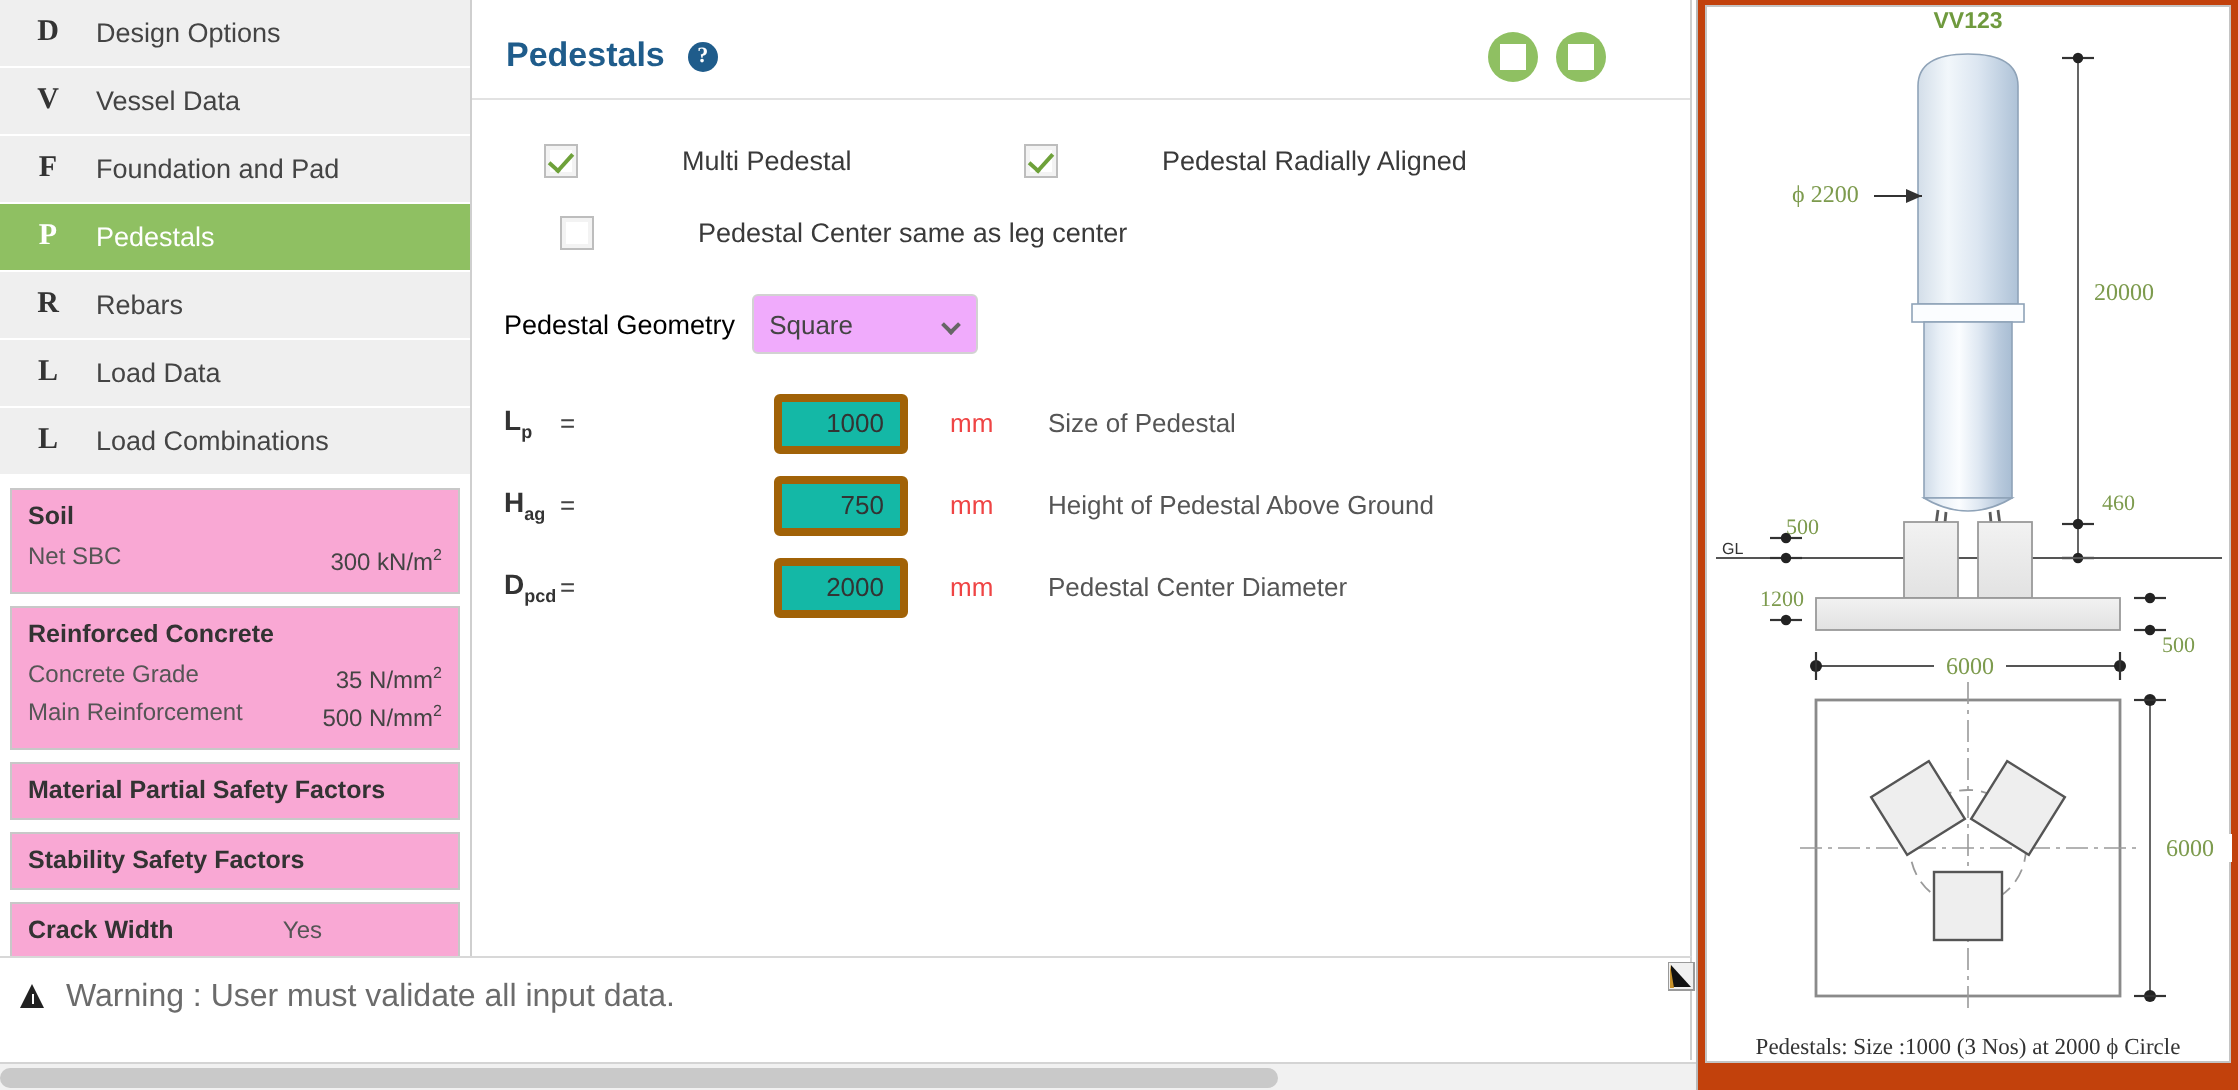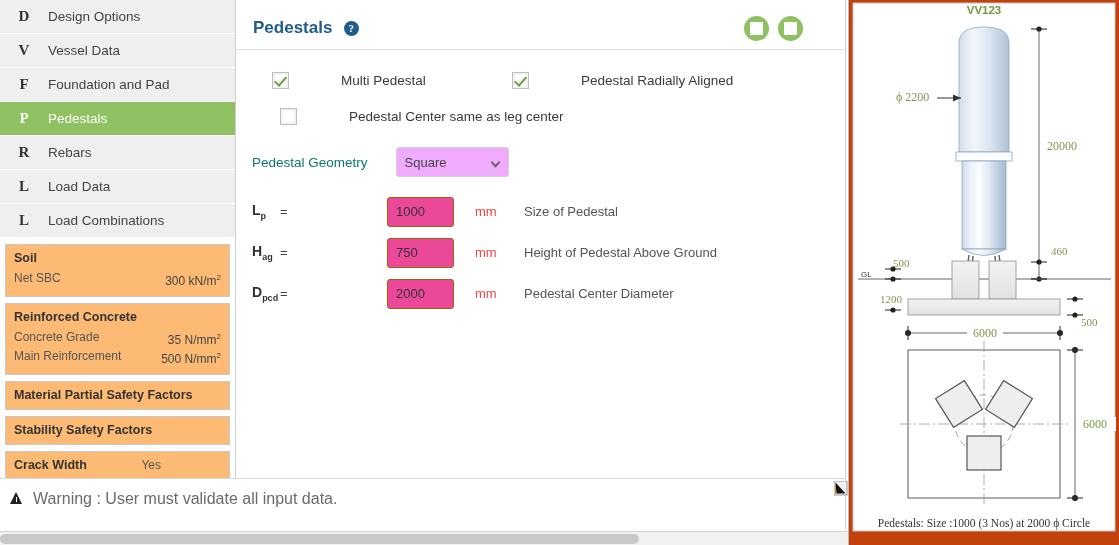--- a/index.html
+++ b/index.html
@@ -46,21 +46,21 @@
   .nav-label {
     font-size: 13.5px;
     color: #444;
   }
   .nav-item.active .nav-label { color: #ffffff; }
 
   
   .panel {
     margin: 6px 5px 0 5px;
     border: 1px solid #c8c8c8;
-    background: #fdba74;
+    background: #f9a8d4;
     padding: 6px 8px 7px 8px;
   }
   .panel-title {
     font-size: 12.5px;
     font-weight: bold;
     color: #333;
     margin-bottom: 5px;
   }
   .panel-title.single { margin-bottom: 0; }
   .panel-row {
@@ -166,21 +166,21 @@
     border-width: 0 2px 2px 0;
     transform: rotate(42deg);
   }
   .chk-label { font-size: 13.5px; color: #3a3a3a; }
 
   .sel-row {
     display: flex;
     align-items: center;
     margin-bottom: 14px;
   }
-  .sel-label { font-size: 13.5px; color: #0f766e; margin-right: 28px; }
+  .sel-label { font-size: 13.5px; color: #000000; margin-right: 8px; }
   .sel-box {
     width: 113px; height: 30px;
     border: 1px solid #d2d2d2;
     border-radius: 3px;
     background: #f0abfc;
     display: flex;
     align-items: center;
     padding: 0 8px;
     font-size: 13px;
     color: #444;
@@ -204,23 +204,24 @@
   .fld-sym {
     width: 28px;
     font-size: 14px;
     font-weight: bold;
     color: #333;
   }
   .fld-sym sub { font-size: 9px; font-weight: bold; }
   .fld-eq { width: 107px; font-size: 13px; color: #444; }
   .fld-input {
     width: 67px; height: 30px;
-    border: 1px solid #a16207;
+    border: 4px solid #a16207;
     border-radius: 3px;
-    background: #ec4899;
+    background: #14b8a6;
+    text-align: right;
     padding: 0 8px;
     font-size: 13px;
     color: #333;
     font-family: "Liberation Sans", sans-serif;
   }
   .fld-unit {
     width: 70px;
     padding-left: 21px;
     font-size: 13px;
     color: #ef4444;

